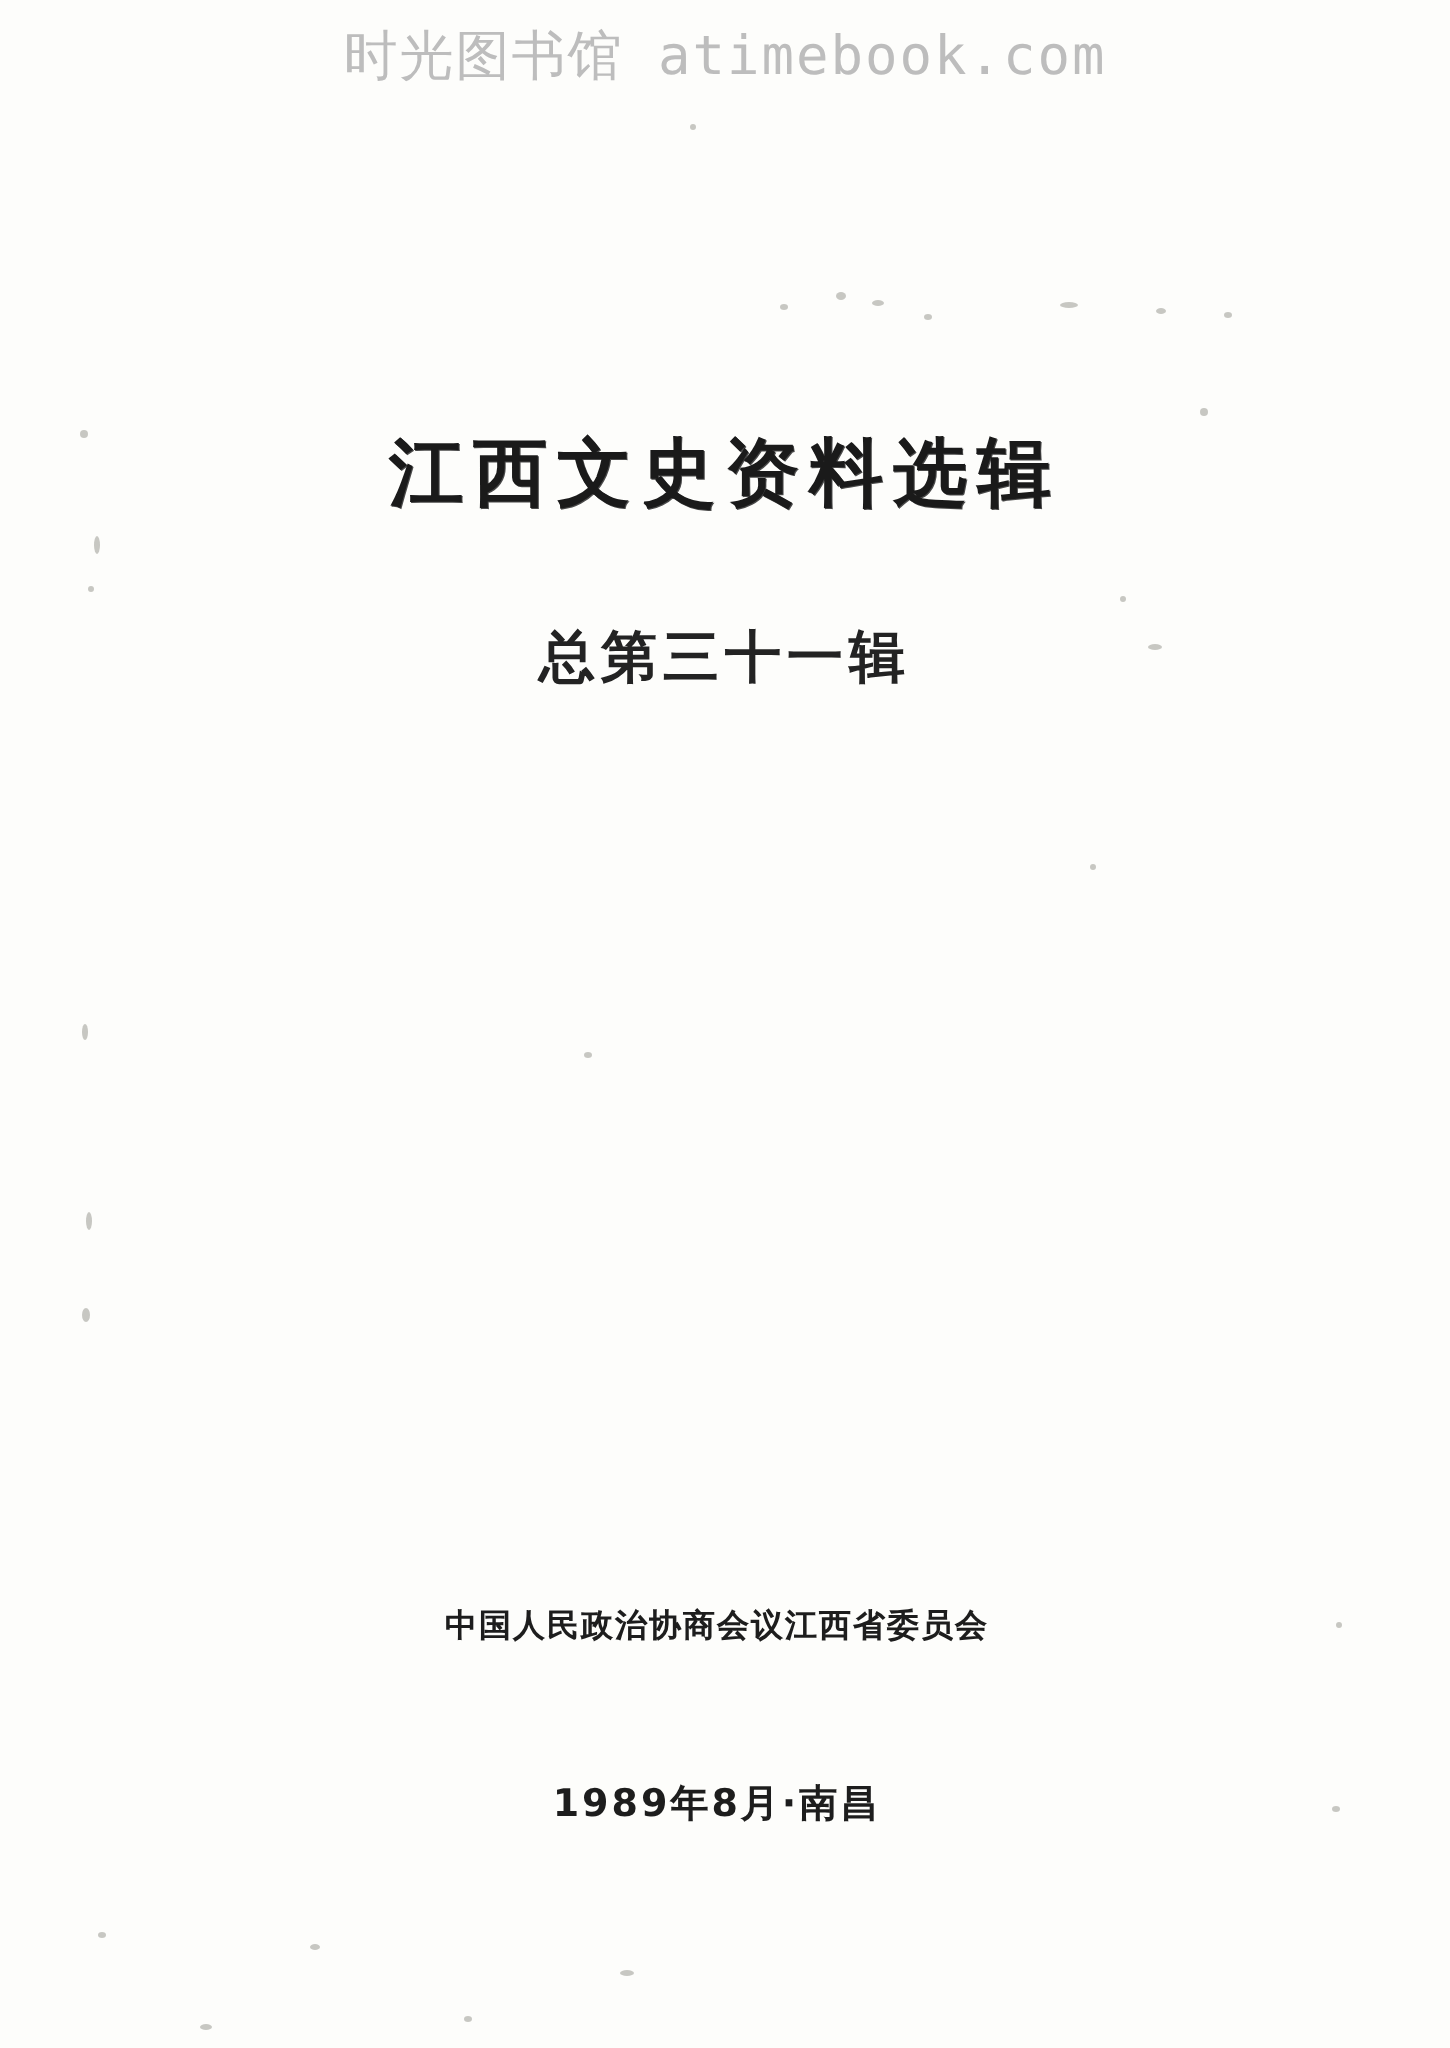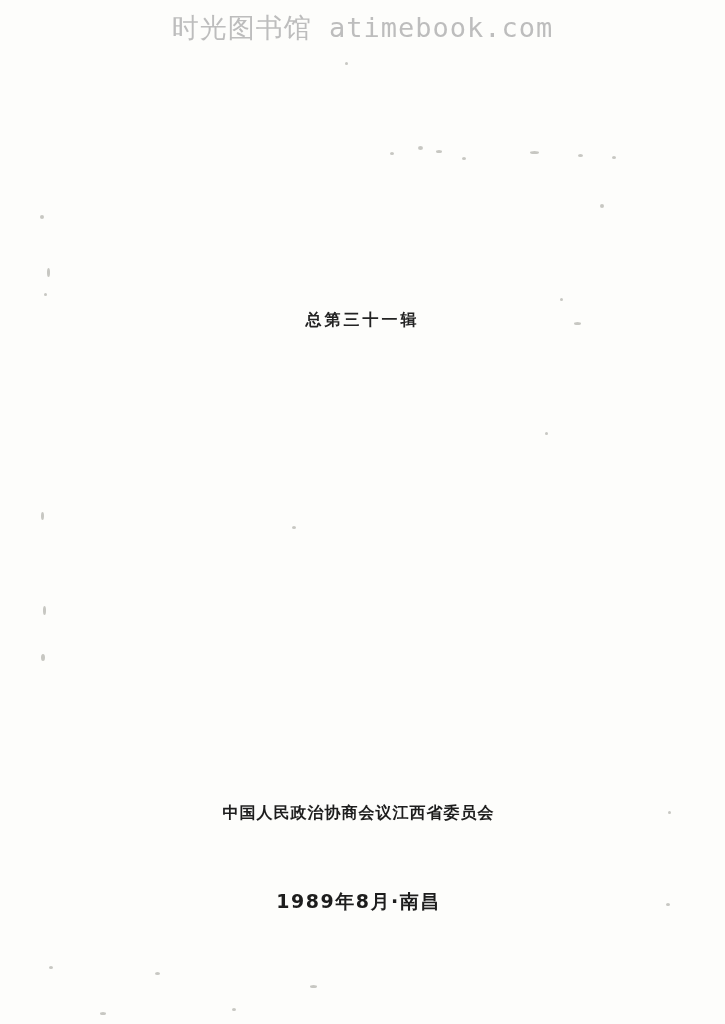--- a/index.html
+++ b/index.html
@@ -62,21 +62,21 @@
   }
 
   .sub-title {
     position: absolute;
     top: 310px;
     left: 0;
     width: 725px;
     text-align: center;
     font-family: "DejaVu Sans", sans-serif;
     font-weight: bold;
-    font-size: 16px;
+    font-size: 28px;
     letter-spacing: 3px;
     color: #232323;
   }
 
   .imprint {
     position: absolute;
     left: 0;
     width: 717px;
     text-align: center;
     font-family: "DejaVu Sans", sans-serif;
@@ -101,20 +101,21 @@
     margin-top: 11px;
   }
 </style>
 </head>
 <body>
 
 <div class="page">
 
   <div class="watermark">时光图书馆 atimebook.com</div>
 
+  <div class="main-title">江西文史资料选辑</div>
 
   <div class="sub-title">总第三十一辑</div>
 
   <div class="imprint imprint-1">中国人民政治协商会议江西省委员会</div>
 
 
   <div class="imprint imprint-3">1989年8月·南昌</div>
 
   <div id="speckle-layer">
       <div class="speckle" style="left: 345px; top: 62px; width: 3px; height: 3px;"></div>

